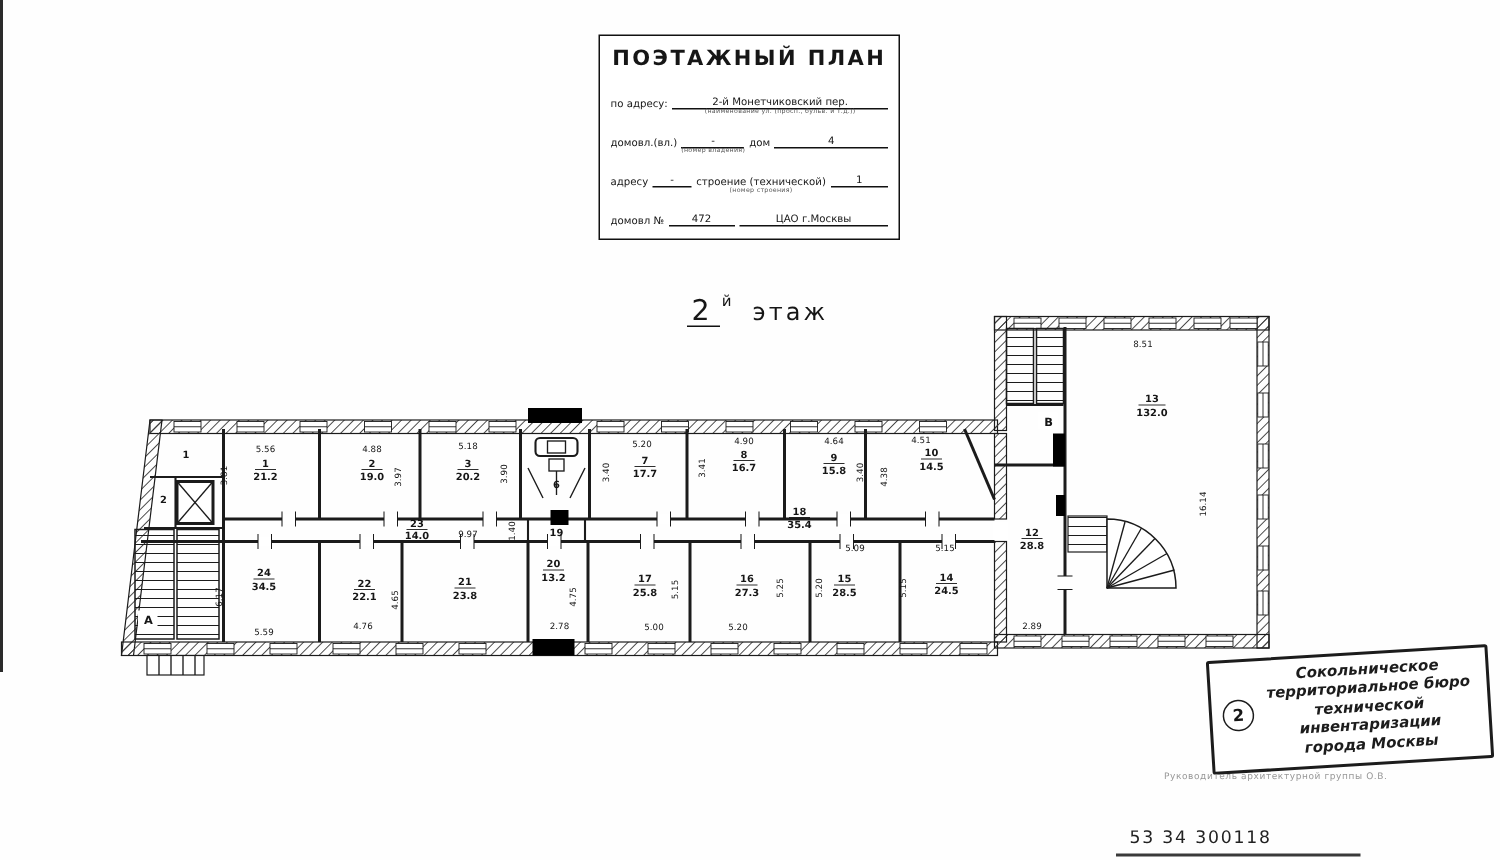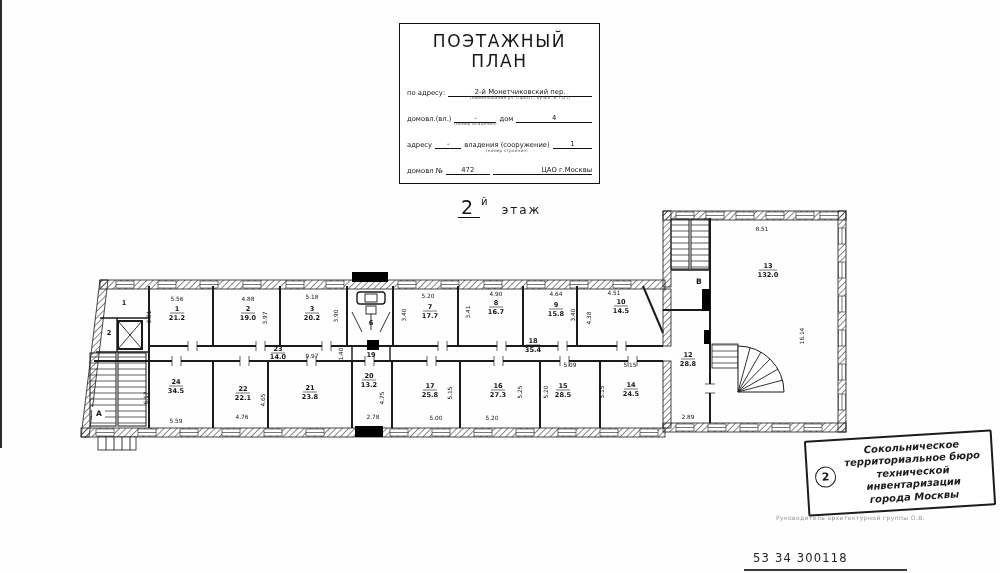--- a/index.html
+++ b/index.html
@@ -6,34 +6,34 @@
   body{width:1000px;height:573px;background:#fefefe;position:relative;overflow:hidden;
        font-family:"DejaVu Sans",sans-serif;color:#161616}
   .abs{position:absolute}
 
   
   #scan-edge{left:0;top:0;width:2px;height:448px;background:#2b2b2b}
 
   
   #titleblock{left:399px;top:23px;width:201px;border:1.7px solid #111;background:#fff;
               padding:4px 7px 8px;box-sizing:border-box}
-  #tb-title{text-align:center;font-weight:normal;font-size:17px;letter-spacing:1.6px;margin:3px 0 6px}
+  #tb-title{text-align:center;font-weight:bold;font-size:14px;letter-spacing:1.6px;margin:3px 0 6px}
   .tbrow{display:flex;align-items:flex-end;font-size:6.8px;margin-top:17px;white-space:nowrap;gap:3px}
   .lbl{flex:none;position:relative}
   .u{display:inline-block;border-bottom:0.9px solid #111;text-align:center;position:relative;
      min-height:8px;box-sizing:border-box}
   .note{position:absolute;top:100%;left:-10px;right:-10px;font-size:4.2px;color:#555;
         text-align:center;letter-spacing:.2px;line-height:1.1}
   .grow{flex:1}
 
   
   #floorlbl{left:458px;top:196px}
   .fnum{font-size:19px;font-weight:500;border-bottom:1.7px solid #111;padding:0 7px 0 3px;display:inline-block;line-height:1}
   .fsuf{font-size:10px;vertical-align:9px;margin-left:1px}
-  .fword{font-size:12px;letter-spacing:2px;margin-left:9px}
+  .fword{font-size:16px;letter-spacing:2px;margin-left:9px}
 
   
   #plansvg{position:absolute;left:0;top:0}
   .iw{stroke:#1b1b1b;stroke-width:2;fill:none}
   .tw{stroke:#1b1b1b;stroke-width:1.4;fill:none}
   .hw{stroke:#1b1b1b;stroke-width:0.9;fill:none}
   text{fill:#161616;text-anchor:middle}
   .rn,.ra{font-size:6.6px;font-weight:bold}
   .dm{font-size:5.8px}
   .sl{font-size:7.6px;font-weight:bold}
@@ -74,30 +74,30 @@
       <span class="note">(номер владения)</span>
     </span>
     <span class="lbl">дом</span>
     <span class="u grow">4</span>
   </div>
 
   <div class="tbrow">
     <span class="lbl">адресу</span>
     <span class="u" style="width:26px">-</span>
     <span class="lbl">
-      <span>владения (сооружение)</span>
+      <span>строение (технической)</span>
       <span class="note">(номер строения)</span>
     </span>
     <span class="u grow">1</span>
   </div>
 
   <div class="tbrow">
     <span class="lbl">домовл №</span>
     <span class="u" style="width:44px">472</span>
-    <span class="u grow" style="text-align:right">ЦАО г.Москвы</span>
+    <span class="u grow" style="text-align:center">ЦАО г.Москвы</span>
   </div>
 </div>
 
 <div class="abs" id="floorlbl">
   <span class="fnum">2</span><span class="fsuf">й</span>
   <span class="fword">этаж</span>
 </div>
 
 <svg id="plansvg" width="1000" height="573" viewBox="0 0 1000 573">
   <defs>

